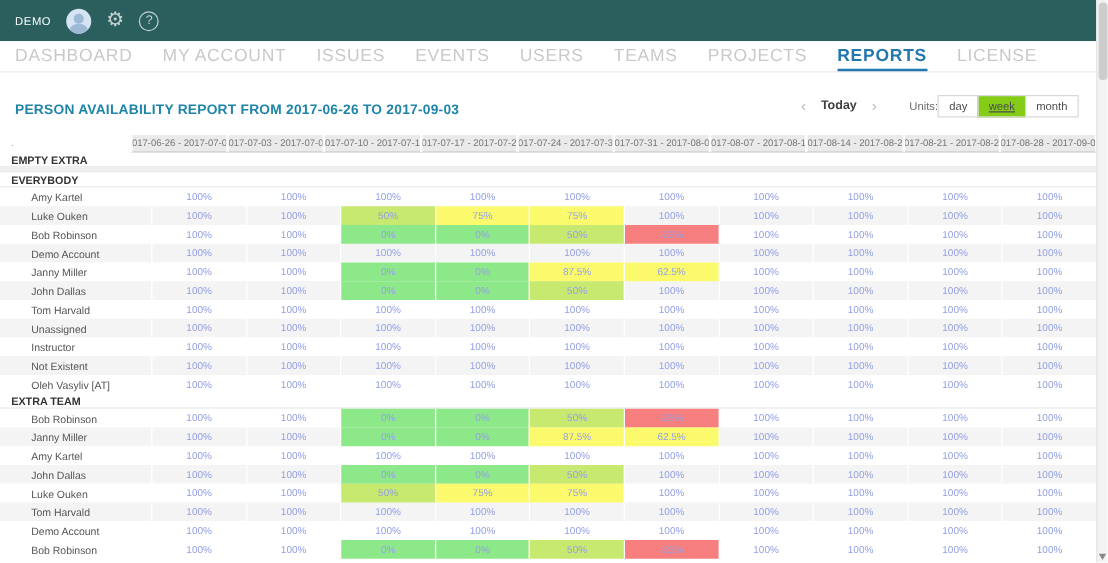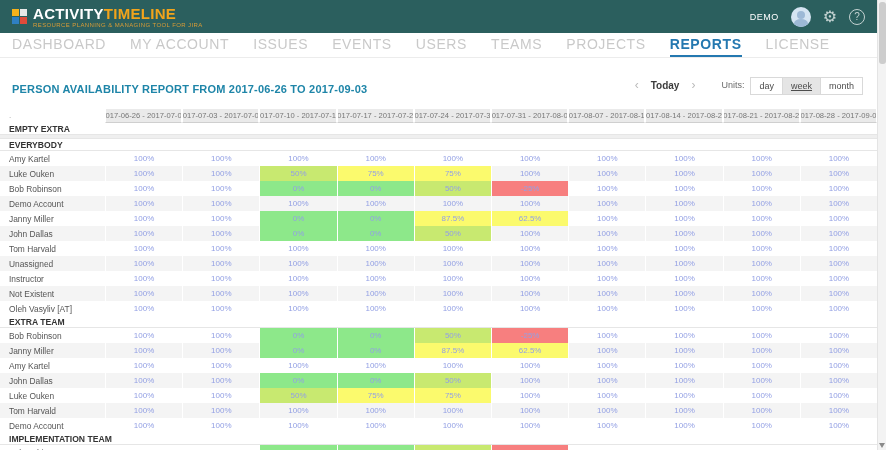--- a/index.html
+++ b/index.html
@@ -42,36 +42,36 @@
 
   
   .report-bar { display:flex; justify-content:space-between; align-items:flex-end;
     padding:17px 14px 14px 12px; }
   .report-title { color:#1e85a8; font-weight:bold; font-size:11px; letter-spacing:0.2px; }
   .controls { display:flex; align-items:center; gap:26px; }
   .date-nav { display:flex; align-items:center; gap:12px; }
   .chev { color:#b9b9b9; font-size:12px; cursor:pointer; line-height:1; }
   .today { font-size:10px; font-weight:bold; color:#3d3d3d; cursor:pointer; }
   .units { display:flex; align-items:center; }
-  .units-label { font-size:9px; color:#6b6b6b; margin-right:7px; }
+  .units-label { font-size:9px; color:#6b6b6b; margin-right:1px; }
   .unit-btn { font-size:9px; color:#4d4d4d; padding:3px 8px; border:1px solid #d9d9d9;
     background:#fff; cursor:pointer; margin-left:-1px; }
-  .unit-btn.selected { background:#e5e5e5;text-decoration:underline; }
+  .unit-btn.selected { background:#84cc16;text-decoration:underline; }
 
   
   .grid { width:100%; }
   .thead { display:flex; height:14px; }
   .corner { width:105px; font-size:8px; color:#999; padding-left:9px; line-height:14px; }
   .th { flex:1; background:#eaeaea; border-left:1px solid #fff; border-right:1px solid #fff;
     border-bottom:1px solid #cfcfcf; font-size:7.6px; color:#767676; display:flex;
     align-items:center; justify-content:center; white-space:nowrap; overflow:hidden; }
   .team-header { height:12px; display:flex; align-items:center; padding-left:9px; font-size:8.6px;
     font-weight:bold; color:#333; border-bottom:1px solid #e6e6e6; background:#fff; }
   .empty-strip { height:4px; background:#efefef; border-bottom:1px solid #e6e6e6; }
-  .row { display:flex; height:15px; background:#fff; }
+  .row { display:flex; height:15px; background:#fff;padding-left:16px; }
   .row.alt { background:#f4f4f4; }
   .cell-name { width:105px; font-size:8.4px; color:#555; display:flex; align-items:center;
     padding-left:9px; white-space:nowrap; overflow:hidden; }
   .cell { flex:1; display:flex; align-items:center; justify-content:center; font-size:8px;
     color:#93a0e4; border-left:1px solid #fff; }
 
   
   .scrollbar { position:absolute; right:0; top:0; width:9px; height:450px; background:#f3f3f3;
     border-left:1px solid #e4e4e4; }
   .sb-thumb { position:absolute; left:1px; top:2px; width:7px; height:62px; background:#cdcdcd;
@@ -79,34 +79,20 @@
   .sb-down { position:absolute; left:1px; bottom:2px; width:0; height:0;
     border-left:3.5px solid transparent; border-right:3.5px solid transparent;
     border-top:5px solid #8a8a8a; }
 </style>
 </head>
 <body>
 
 <div class="page">
 
   <div class="topbar">
-    <div class="logo">
-      <div class="logo-grid">
-        <span></span>
-          <span></span>
-          <span></span>
-          <span></span>
-      </div>
-      <div class="logo-text-wrap">
-        <div class="logo-main">
-          <span class="w">ACTIVITY</span><span class="o">TIMELINE</span>
-        </div>
-        <div class="logo-tag">RESOURCE PLANNING &amp; MANAGING TOOL FOR JIRA</div>
-      </div>
-    </div>
     <div class="topbar-right">
       <span class="demo-label">DEMO</span>
       <span class="avatar"></span>
       <span class="gear">⚙</span>
       <span class="help">?</span>
     </div>
   </div>
 
   <div class="nav" id="nav">
       <div class="nav-tab">DASHBOARD</div>
@@ -380,21 +366,20 @@
         <div class="cell">100%</div>
         <div class="cell">100%</div>
         <div class="cell">100%</div>
         <div class="cell">100%</div>
         <div class="cell">100%</div>
         <div class="cell">100%</div>
         <div class="cell">100%</div>
         <div class="cell">100%</div>
         <div class="cell">100%</div>
       </div>
-      <div class="team-header">IMPLEMENTATION TEAM</div>
       <div class="row">
         <div class="cell-name">Bob Robinson</div>
         <div class="cell">100%</div>
         <div class="cell">100%</div>
         <div class="cell" style="background: rgb(141, 232, 138);">0%</div>
         <div class="cell" style="background: rgb(141, 232, 138);">0%</div>
         <div class="cell" style="background: rgb(200, 233, 112);">50%</div>
         <div class="cell" style="background: rgb(247, 127, 127);">-25%</div>
         <div class="cell">100%</div>
         <div class="cell">100%</div>

